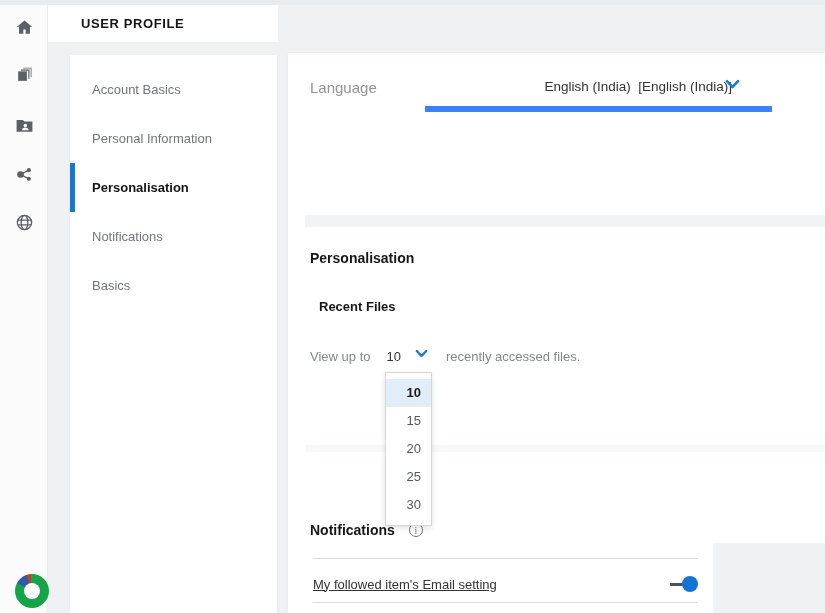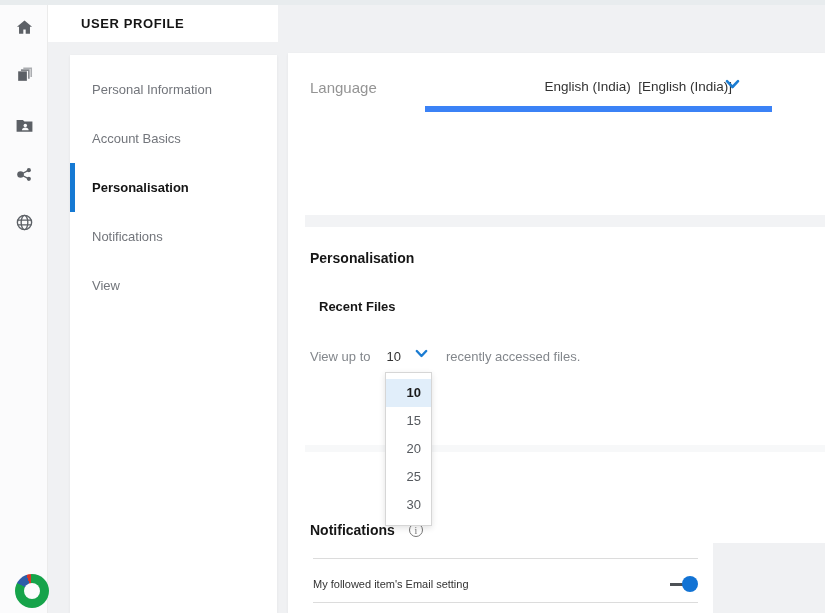--- a/index.html
+++ b/index.html
@@ -69,21 +69,21 @@
   .dd-item.selected { background:#e1eefa; font-weight:bold; color:#1b1b1b; }
 
   #notif-head { top:469px; display:flex; align-items:center; }
   #info-icon { display:inline-block; width:14px; height:14px; margin-left:14px;
           border:1px solid #767676; border-radius:50%; color:#767676; font-size:10px;
           line-height:13px; text-align:center; font-weight:normal;
           font-family:"Liberation Serif", serif; cursor:pointer; }
   .hr { position:absolute; left:25px; width:385px; height:1px; background:#dcdcdc; }
   #toggle-row { position:absolute; left:25px; top:518px; width:385px; height:26px;
           display:flex; align-items:center; justify-content:space-between; }
-  #toggle-label { font-size:11px; color:#333; }
+  #toggle-label { font-size:13px; color:#333;text-decoration:underline; }
   #toggle { position:relative; width:28px; height:16px; cursor:pointer; }
   #toggle .track { position:absolute; left:0; top:7px; width:22px; height:2.5px; background:#4d5156; }
   #toggle .knob { position:absolute; right:0; top:0; width:16px; height:16px;
           border-radius:50%; background:#1273d4; }
 
   .chev svg { display:block; }
 </style>
 </head>
 <body>
 
@@ -128,25 +128,25 @@
         </svg>
     </span>
     <div id="logo"></div>
   </div>
 
   <div class="abs" id="header">
     <div id="page-title">USER PROFILE</div>
   </div>
 
   <div class="abs" id="profile-nav">
+      <div class="nav-item">Account Basics</div>
       <div class="nav-item">Personal Information</div>
-      <div class="nav-item">Account Basics</div>
       <div class="nav-item active">Personalisation</div>
       <div class="nav-item">Notifications</div>
-      <div class="nav-item">View</div>
+      <div class="nav-item">Basics</div>
     </div>
 
   <div class="abs" id="main-card">
 
     <div class="select-row" style="top:24px">
       <div class="select-label">Language</div>
       <div class="select-field">
         <span class="select-value">English (India)  [English (India)]</span>
         <span class="chev">
           <svg width="15" height="11" viewBox="0 0 15 11">

